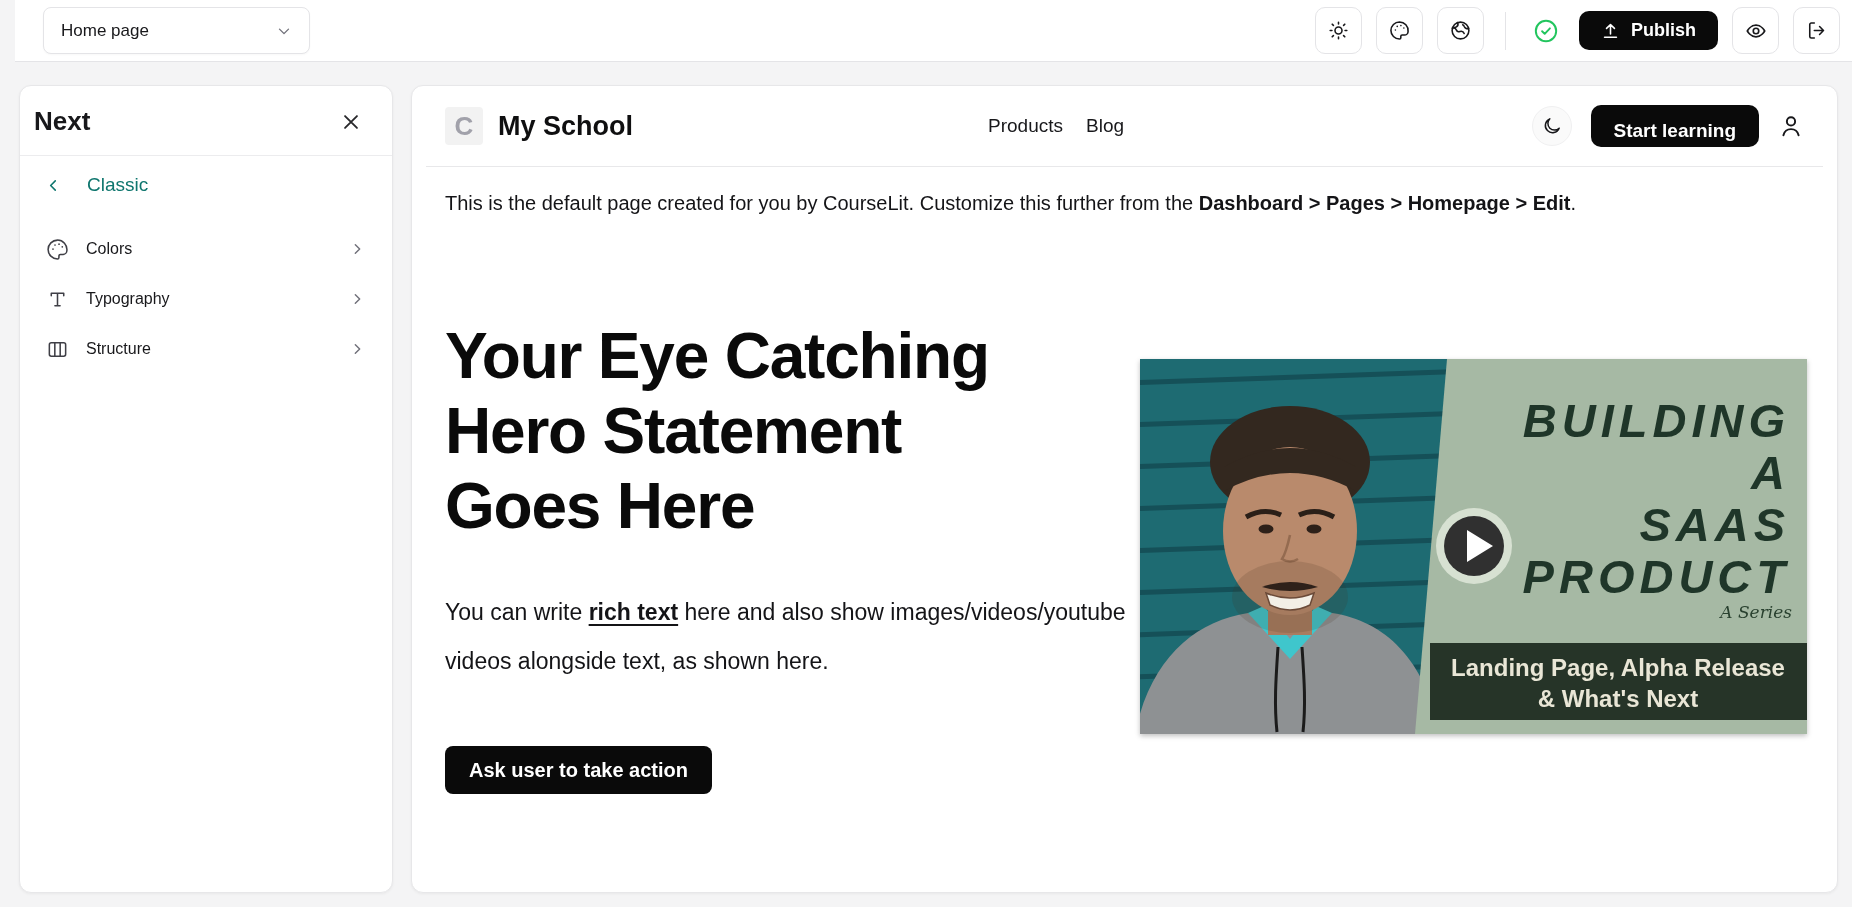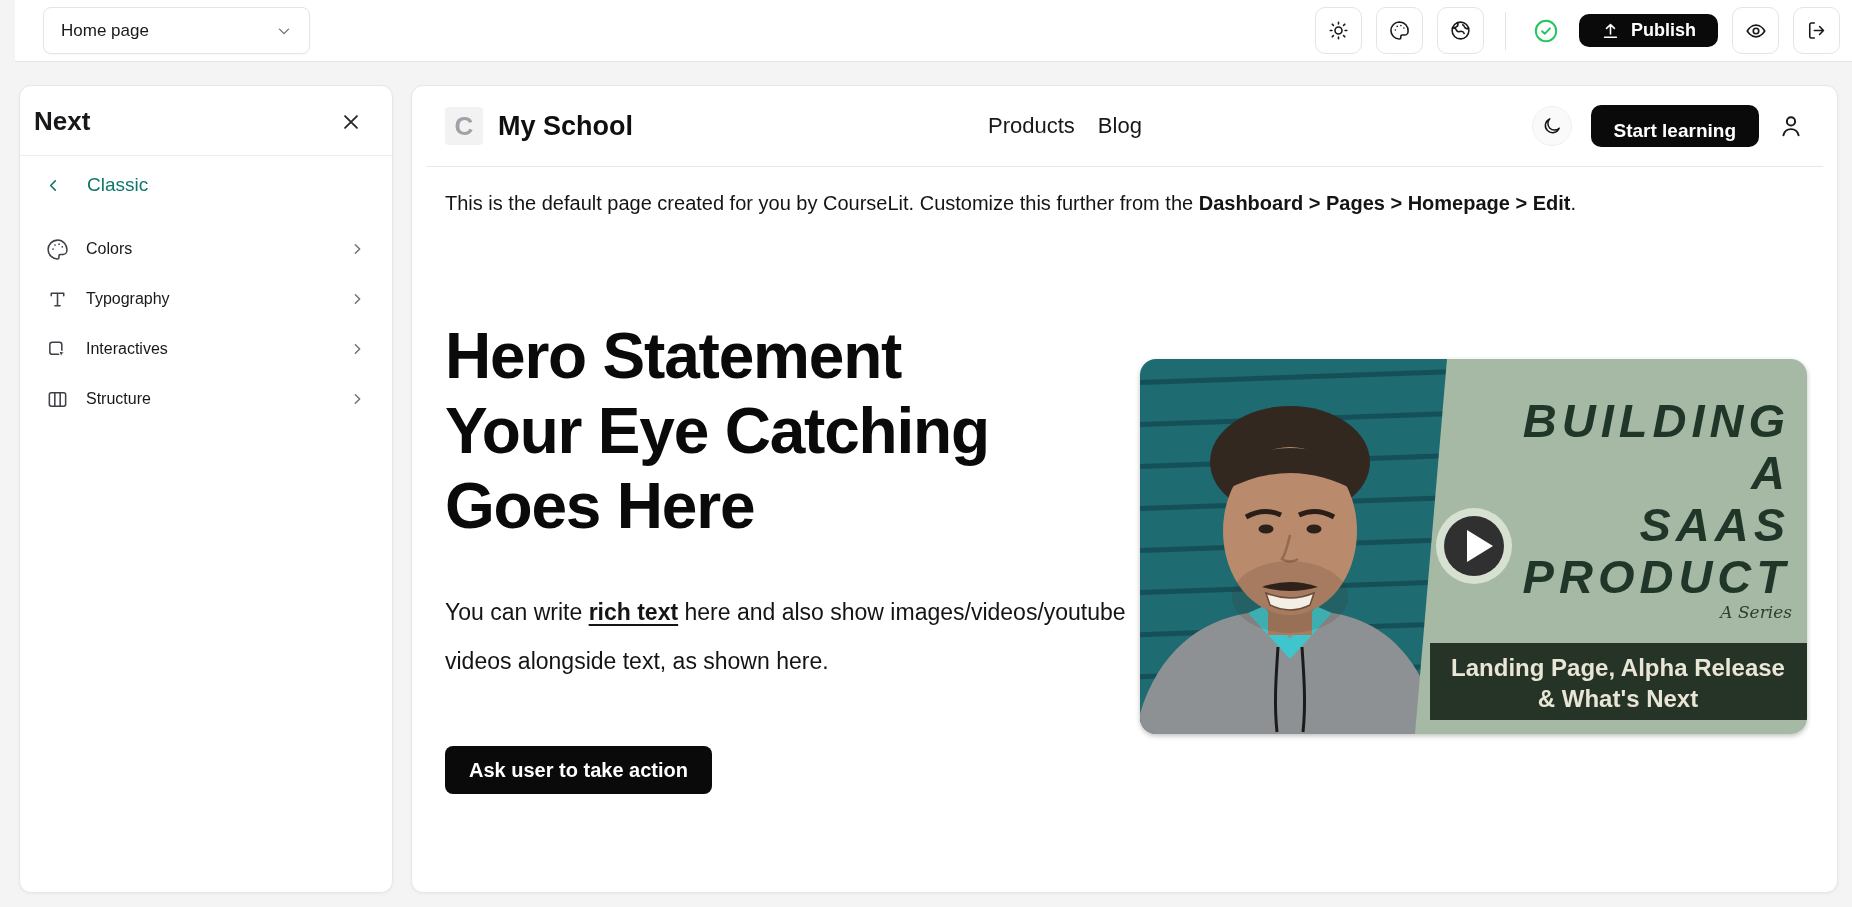--- a/index.html
+++ b/index.html
@@ -30,21 +30,21 @@
   .page-select .chev { color:#71717a; }
   .topbar-right { margin-left:auto; display:flex; align-items:center; gap:14px; }
   .icon-btn {
     width:47px; height:47px; background:#fff; border:1px solid #e4e4e7;
     border-radius:10px; display:flex; align-items:center; justify-content:center;
     color:#18181b; cursor:pointer;
   }
   .vsep { width:1px; height:38px; background:#e4e4e7; margin:0 7px; }
   .status-check { color:#22c55e; margin:0 6px; display:flex; }
   .publish-btn {
-    height:33px; padding:0 22px; background:#0a0a0a; color:#fff;
+    height:39px; padding:0 22px; background:#0a0a0a; color:#fff;
     border:none; border-radius:10px; display:flex; align-items:center; gap:11px;
     font-size:18px; font-weight:600; font-family:inherit; cursor:pointer;
   }
 
   
   .card {
     position:absolute; top:85px; background:#fff;
     border:1px solid #e7e7e9; border-radius:12px;
     box-shadow:0 1px 3px rgba(0,0,0,.05);
   }
@@ -74,21 +74,21 @@
   
   .site-header { height:80px; display:flex; align-items:center; padding:0 33px; position:relative; }
   .logo-box {
     width:38px; height:38px; border-radius:4px; background:#f2f2f2;
     display:flex; align-items:center; justify-content:center;
     color:#a1a1aa; font-weight:700; font-size:26px;
   }
   .school-name { font-size:27px; font-weight:700; color:#0f0f10; margin-left:15px; }
   .site-nav {
     position:absolute; left:576px; top:50%; transform:translateY(-50%);
-    display:flex; gap:23px; font-size:22px; color:#18181b;
+    display:flex; gap:23px; font-size:19px; color:#18181b;
   }
   .site-nav span { cursor:pointer; }
   .header-right { margin-left:auto; display:flex; align-items:center; gap:19px; }
   .moon-btn {
     width:40px; height:40px; border-radius:50%; background:#fafafa;
     border:1px solid #f0f0f1; display:flex; align-items:center; justify-content:center;
     color:#18181b; cursor:pointer;
   }
   .start-btn {
     height:42px; padding:15px 23px; background:#0a0a0a; color:#fff; border:none;
@@ -104,21 +104,21 @@
   .hero-left { width:706px; }
   .hero-heading { font-size:64px; line-height:75px; font-weight:700; letter-spacing:-1.2px; color:#0a0a0a; }
   .hero-para { margin-top:44px; font-size:23px; line-height:49px; color:#141417; max-width:690px; }
   .hero-para .rich { font-weight:700; text-decoration:underline; text-underline-offset:4px; }
   .cta-btn {
     margin-top:60px; height:48px; padding:0 24px; background:#0a0a0a; color:#fff;
     border:none; border-radius:8px; font-size:20px; font-weight:700; font-family:inherit; cursor:pointer;
   }
   .hero-right { margin-left:auto; margin-top:40px; }
   .video-thumb {
-    width:667px; height:375px; border-radius:16px; overflow:hidden;
+    width:667px; height:375px; border-radius:0; overflow:hidden;
     box-shadow:0 2px 5px rgba(0,0,0,.25); cursor:pointer; position:relative;
   }
 </style>
 </head>
 <body>
 
 <header class="topbar">
   <div class="page-select">
     <span>Home page</span>
     <span class="chev">
@@ -242,34 +242,20 @@
         </svg>
       </span>
       <span>Typography</span>
       <span class="mi-chev">
         <svg class="icon" width="16" height="16" viewBox="0 0 24 24" style="stroke-width:2.2">
             <path d="m9.5 5.5 6.5 6.5-6.5 6.5"></path>
           </svg>
       </span>
     </div>
 
-    <div class="menu-item">
-      <span class="mi-icon">
-        <svg class="icon" width="23" height="23" viewBox="0 0 24 24" style="stroke-width:1.6">
-          <rect x="4" y="4.5" width="12.5" height="12.5" rx="2.5"></rect>
-          <path d="m12.6 12.6 8 3-3.4 1.3-1.3 3.4Z" fill="currentColor" stroke="#fff" stroke-width="1.4"></path>
-        </svg>
-      </span>
-      <span>Interactives</span>
-      <span class="mi-chev">
-        <svg class="icon" width="16" height="16" viewBox="0 0 24 24" style="stroke-width:2.2">
-            <path d="m9.5 5.5 6.5 6.5-6.5 6.5"></path>
-          </svg>
-      </span>
-    </div>
 
     <div class="menu-item">
       <span class="mi-icon">
         <svg class="icon" width="23" height="23" viewBox="0 0 24 24" style="stroke-width:1.6">
           <rect x="3.5" y="5" width="17" height="14" rx="2"></rect>
           <path d="M9.2 5v14M14.8 5v14"></path>
         </svg>
       </span>
       <span>Structure</span>
       <span class="mi-chev">
@@ -311,22 +297,22 @@
       </span>
     </div>
   </div>
   <div class="header-divider"></div>
 
   <p class="notice"><span>This is the default page created for you by CourseLit. Customize this further from the </span><b>Dashboard &gt; Pages &gt; Homepage &gt; Edit</b><span>.</span></p>
 
   <section class="hero">
     <div class="hero-left">
       <h1 class="hero-heading">
+        <div>Your Eye Catching</div>
         <div>Hero Statement</div>
-        <div>Your Eye Catching</div>
         <div>Goes Here</div>
       </h1>
       <p class="hero-para"><span>You can write </span><span class="rich">rich text</span><span> here and also show images/videos/youtube videos alongside text, as shown here.</span></p>
       <button class="cta-btn">Ask user to take action</button>
     </div>
 
     <div class="hero-right">
       <div class="video-thumb">
         <svg width="667" height="375" viewBox="0 0 667 375">
 

